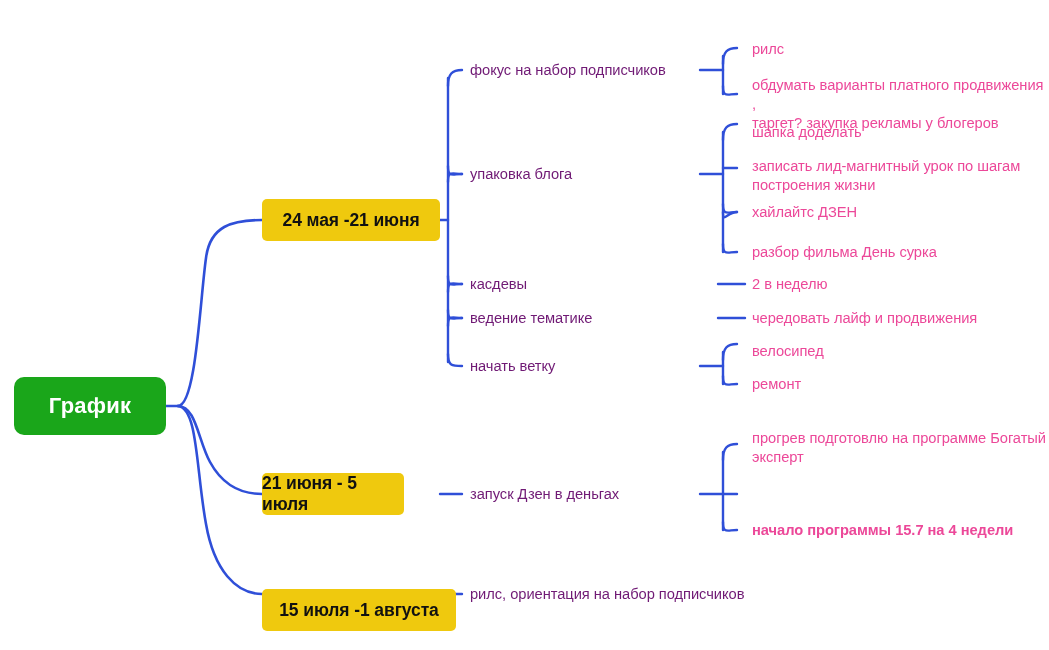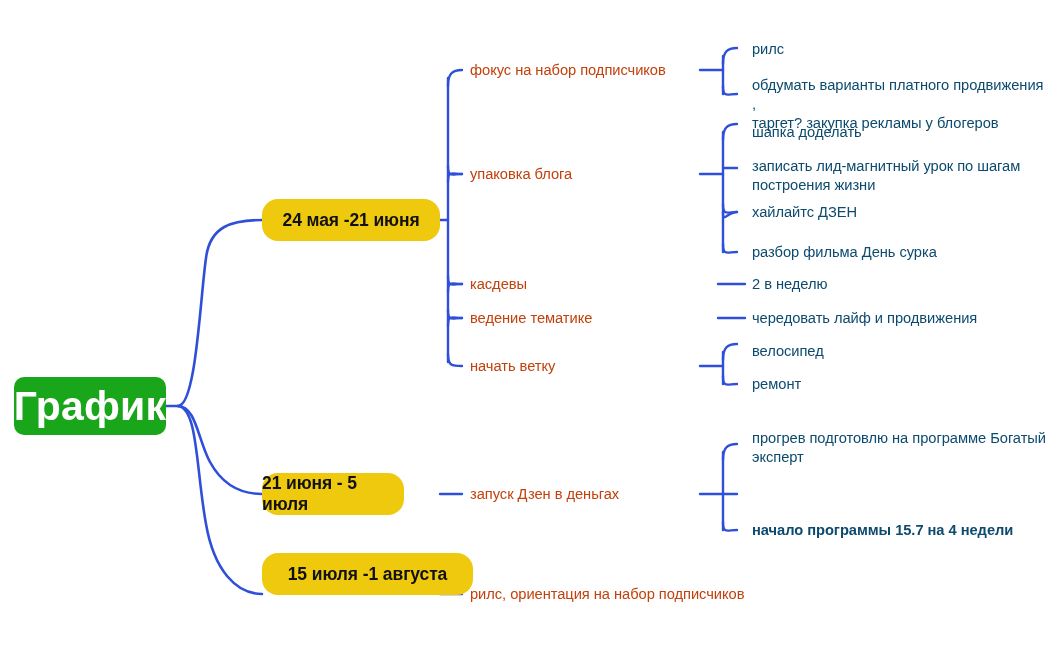--- a/index.html
+++ b/index.html
@@ -30,48 +30,48 @@
     pointer-events: none;
   }
   .node {
     position: absolute;
     box-sizing: border-box;
   }
   .node-root {
     background: #1aa61a;
     border-radius: 10px;
     color: #ffffff;
-    font-size: 41px;
+    font-size: 22px;
     font-weight: bold;
     display: flex;
     align-items: center;
     justify-content: center;
     letter-spacing: 0.2px;
   }
   .node-branch {
     background: #efc90e;
-    border-radius: 16px;
+    border-radius: 5px;
     color: #111111;
     font-size: 17.5px;
     font-weight: bold;
     display: flex;
     align-items: center;
     justify-content: center;
     letter-spacing: -0.1px;
   }
   .leaf {
     position: absolute;
     color: #131313;
     font-size: 14.7px;
     line-height: 19px;
     white-space: pre-line;
     letter-spacing: -0.05px;
   }
-  .leaf-l2 { color: #c2410c; }
-  .leaf-l3 { color: #0c4a6e; }
+  .leaf-l2 { color: #701a75; }
+  .leaf-l3 { color: #ec4899; }
 </style>
 </head>
 <body>
 
 <div id="map-root">
 
   <svg class="connectors" viewBox="0 0 1049 650" xmlns="http://www.w3.org/2000/svg">
     <g fill="none" stroke="#2f4fd8" stroke-width="2.6" stroke-linecap="round">
 
       <path d="M166,406 L178,406"></path>
@@ -140,21 +140,21 @@
       <path d="M440,594 L462,594"></path>
     </g>
   </svg>
 
   <div class="node node-root" style="left:14px; top:377px; width:152px; height:58px;">График</div>
 
   <div class="node node-branch" style="left:262px; top:199px; width:178px; height:42px;">24 мая -21 июня</div>
 
   <div class="node node-branch" style="left:262px; top:473px; width:142px; height:42px;">21 июня - 5 июля</div>
 
-  <div class="node node-branch" style="left:262px; top:553px; width:211px; height:42px;">15 июля -1 августа</div>
+  <div class="node node-branch" style="left:262px; top:589px; width:194px; height:42px;">15 июля -1 августа</div>
 
   <div class="leaf leaf-l2" style="left:470px; top:61px;">фокус на набор подписчиков</div>
 
   <div class="leaf leaf-l2" style="left:470px; top:165px;">упаковка блога</div>
 
   <div class="leaf leaf-l2" style="left:470px; top:275px;">касдевы</div>
 
   <div class="leaf leaf-l2" style="left:470px; top:309px;">ведение тематике</div>
 
   <div class="leaf leaf-l2" style="left:470px; top:357px;">начать ветку</div>

